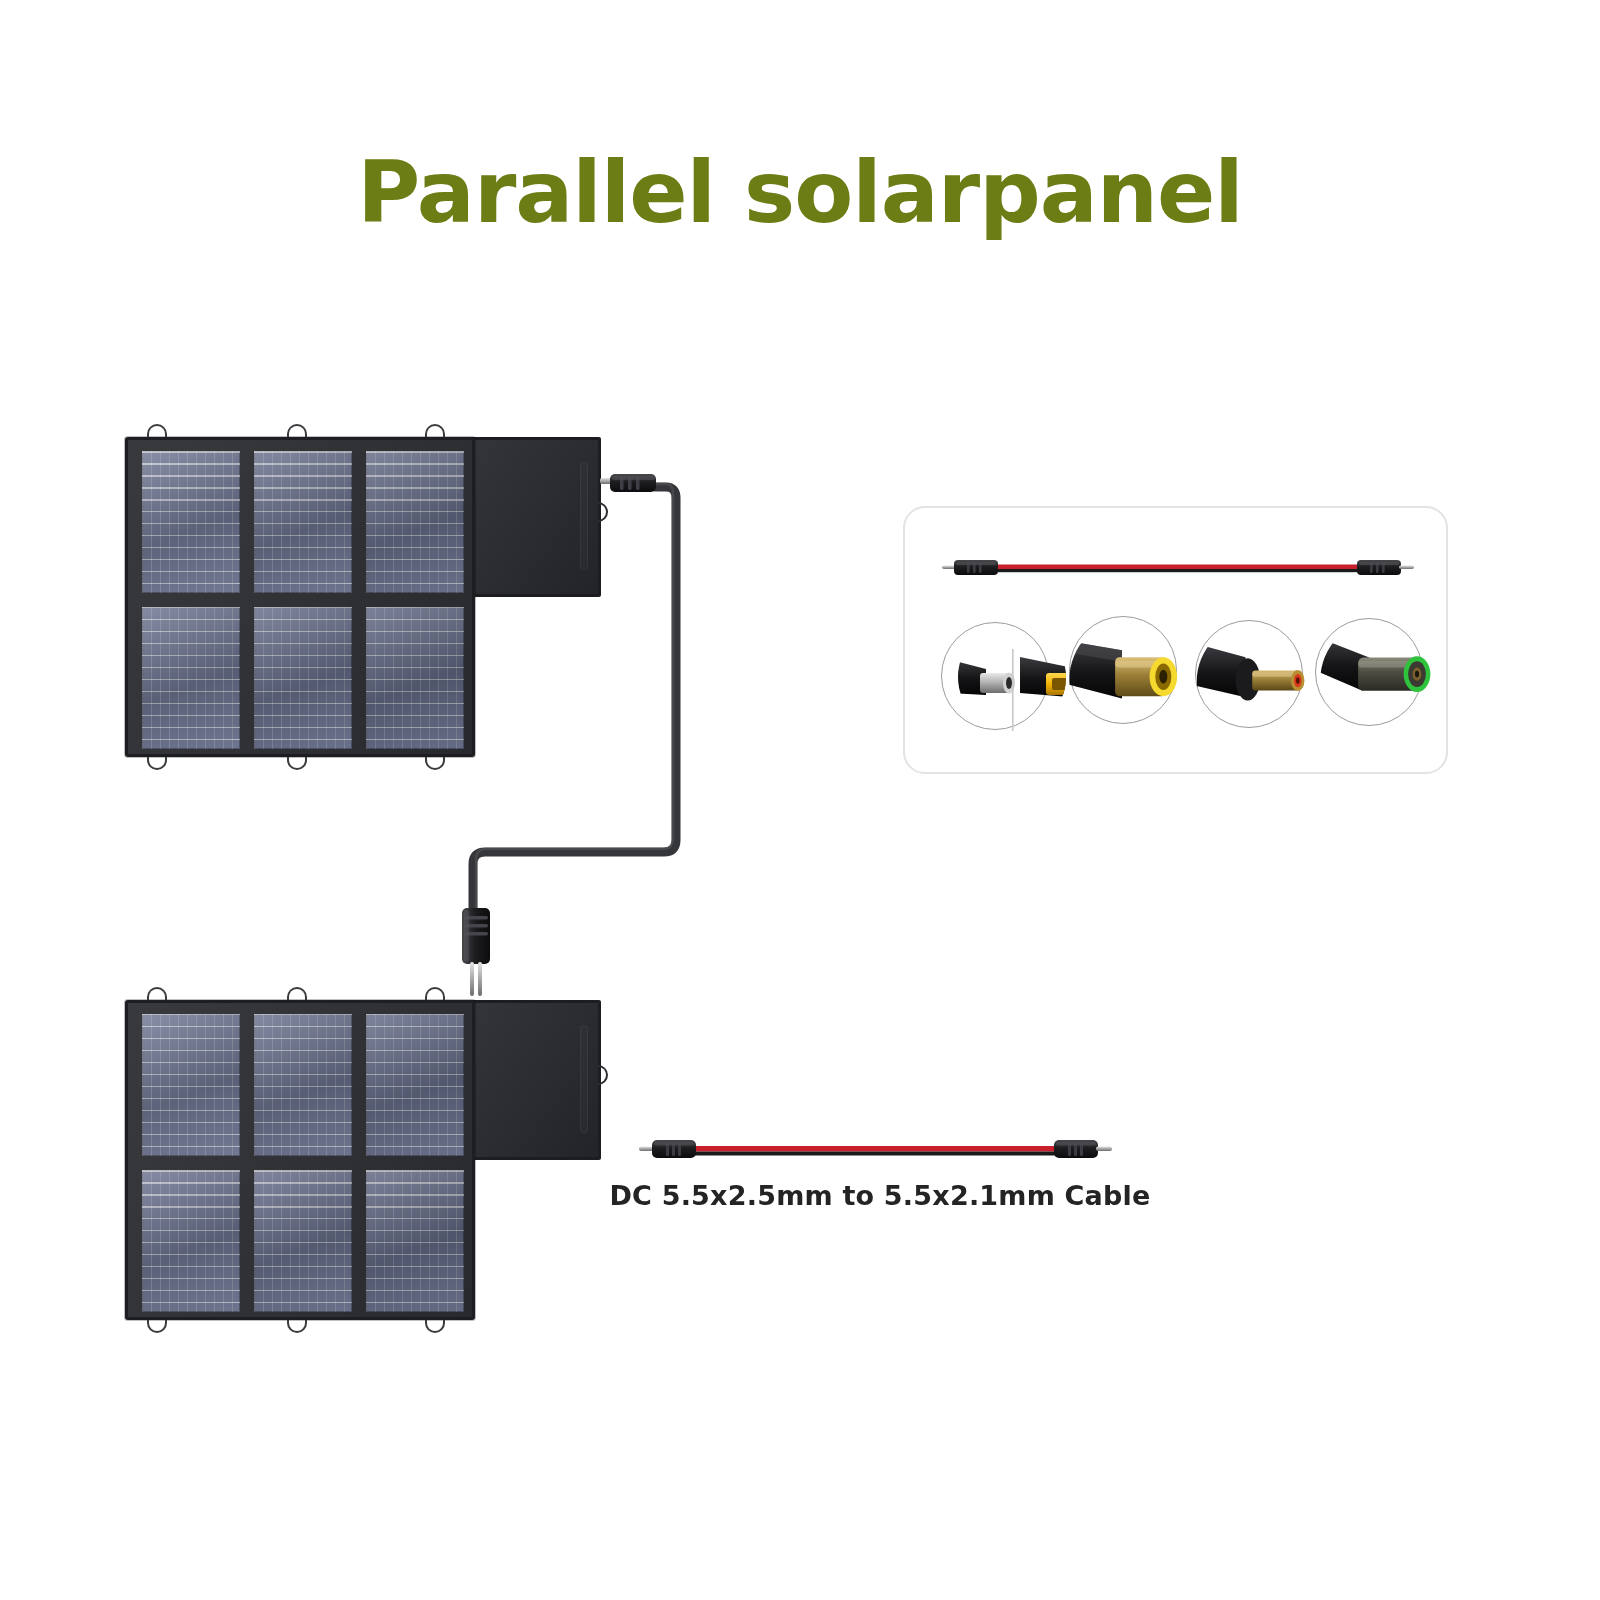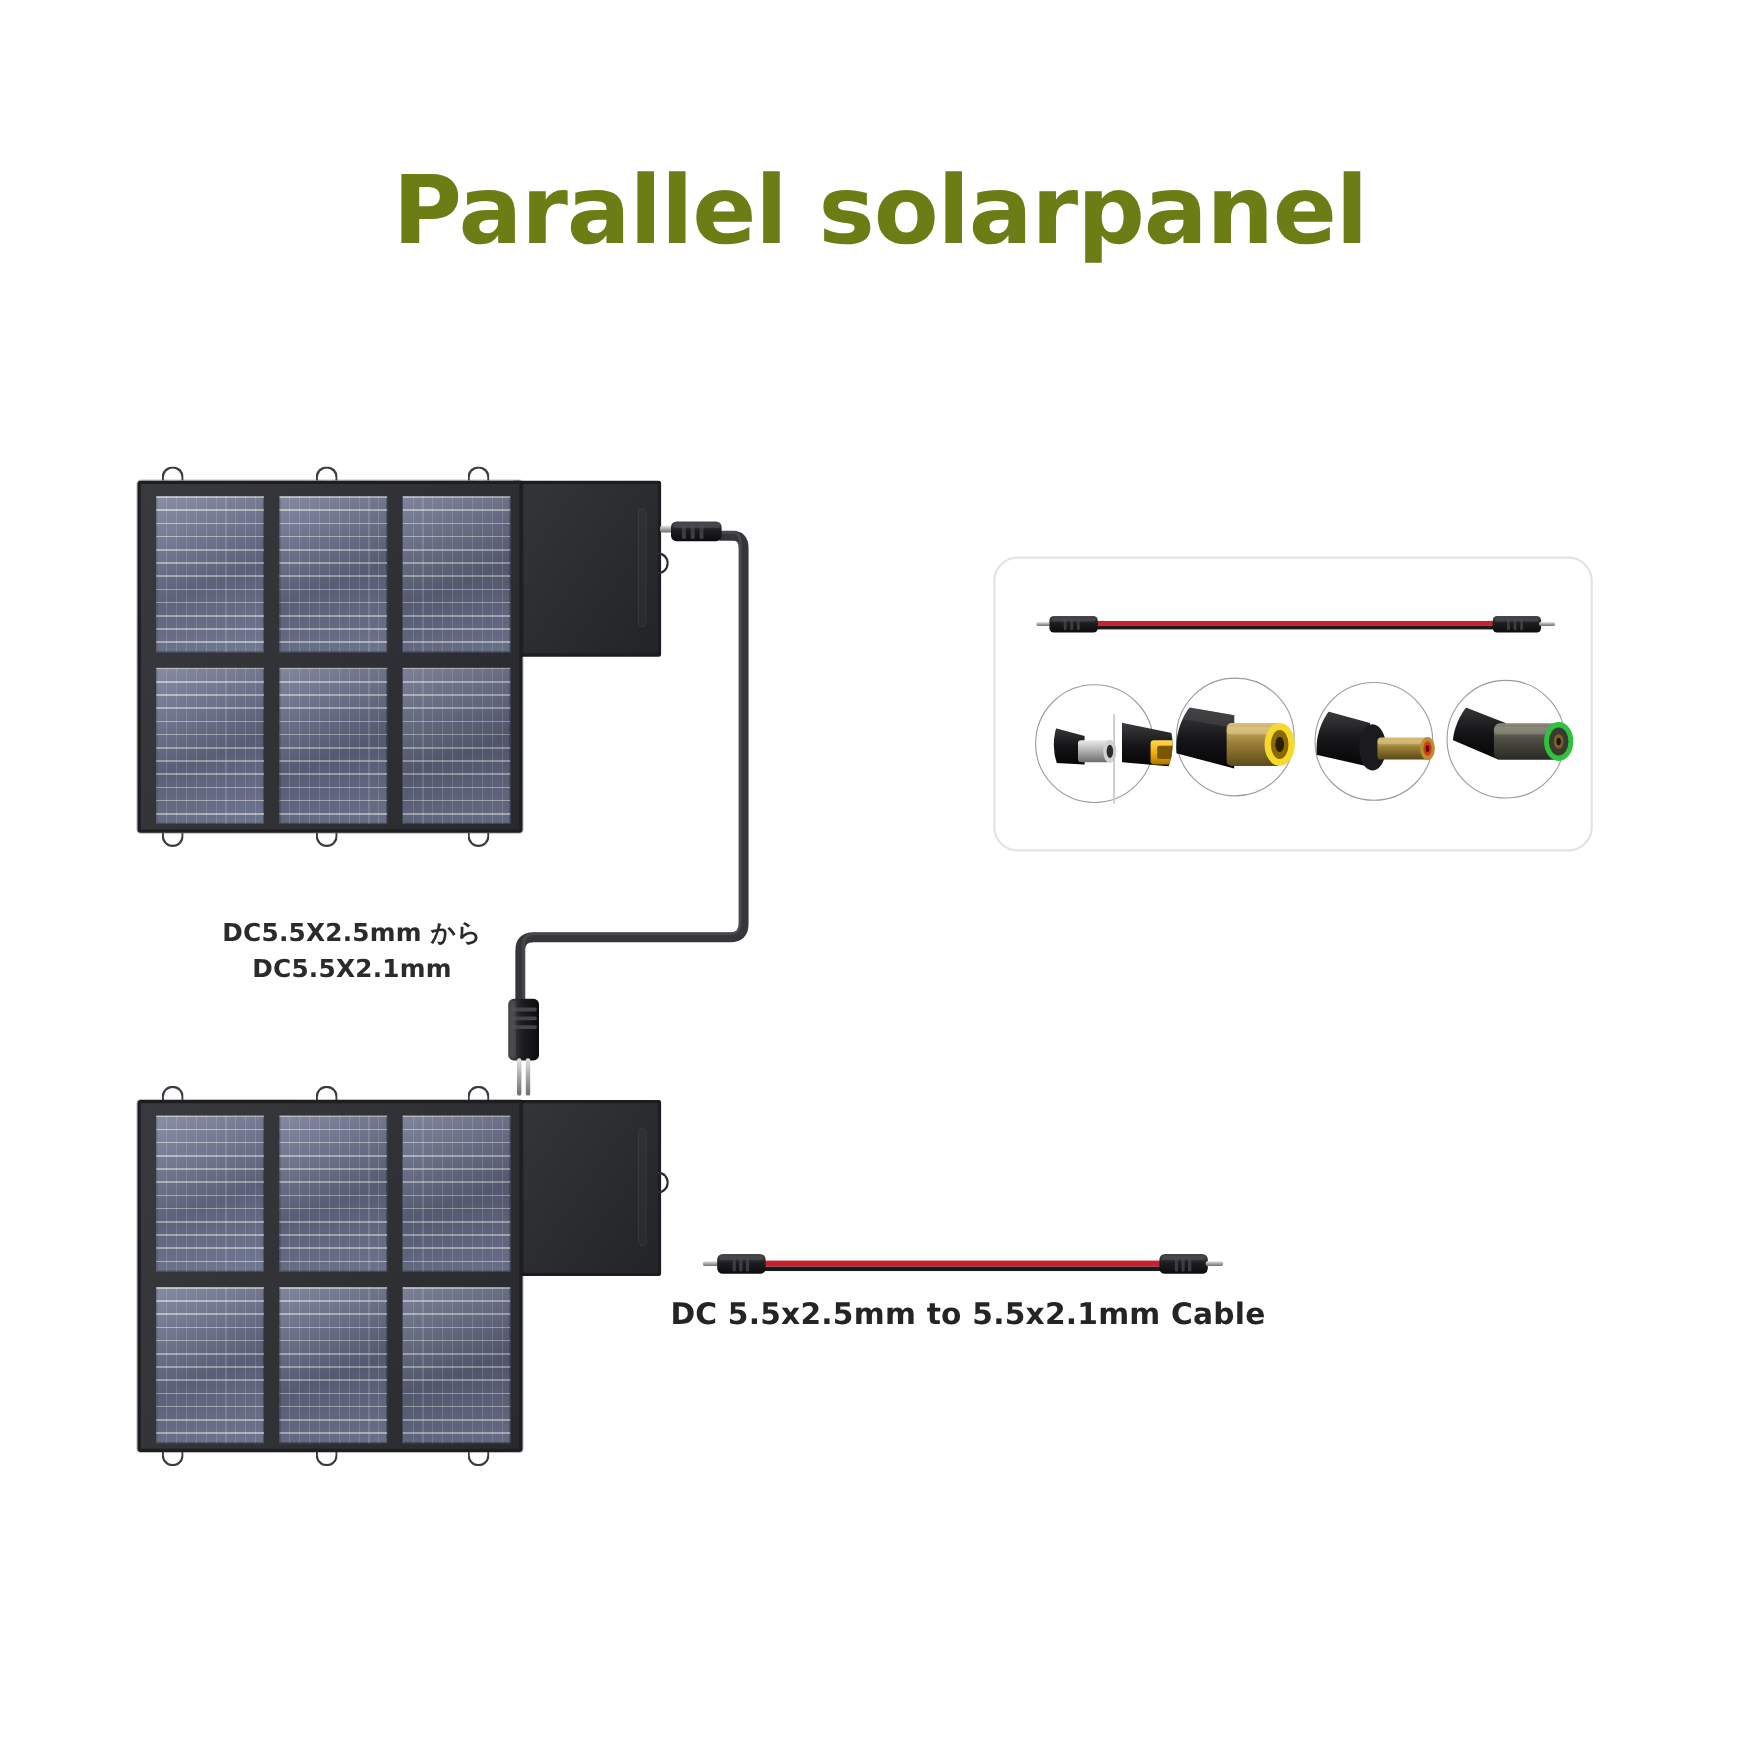--- a/index.html
+++ b/index.html
@@ -286,24 +286,20 @@
       <rect x="462" y="908" width="28" height="56" rx="5" fill="url(#plugGradV)"></rect>
       <rect x="464" y="916" width="24" height="3.5" rx="1.7" fill="#45464b"></rect>
       <rect x="464" y="924" width="24" height="3.5" rx="1.7" fill="#45464b"></rect>
       <rect x="464" y="932" width="24" height="3.5" rx="1.7" fill="#45464b"></rect>
       <rect x="464" y="910" width="5" height="52" rx="2" fill="#5b5c61" opacity=".45"></rect>
       <rect x="470" y="962" width="4" height="34" rx="2" fill="url(#silverGrad)"></rect>
       <rect x="478" y="962" width="4" height="34" rx="2" fill="url(#silverGrad)"></rect>
     </g>
   </svg>
 
-  <div class="label-jp">
-    <div>DC5.5X2.5mm から</div>
-    <div>DC5.5X2.1mm</div>
-  </div>
 
   <svg class="overlay" viewBox="0 0 1600 1600">
 
     <rect x="683" y="1146" width="383" height="5.5" fill="#c8202c"></rect>
     <rect x="683" y="1151.5" width="383" height="4" fill="#1a1a1a"></rect>
 
     <g>
       <rect x="639" y="1146.5" width="15" height="4.5" rx="2" fill="url(#silverGrad)"></rect>
       <rect x="652" y="1140" width="44" height="18" rx="5" fill="url(#plugGrad)"></rect>
       <rect x="666" y="1142" width="3" height="14" rx="1.5" fill="#3c3d42"></rect>

